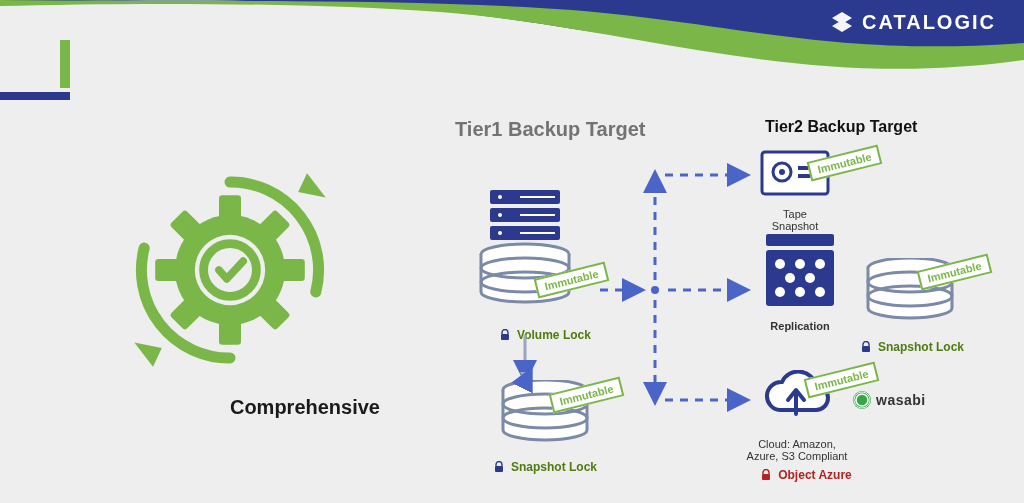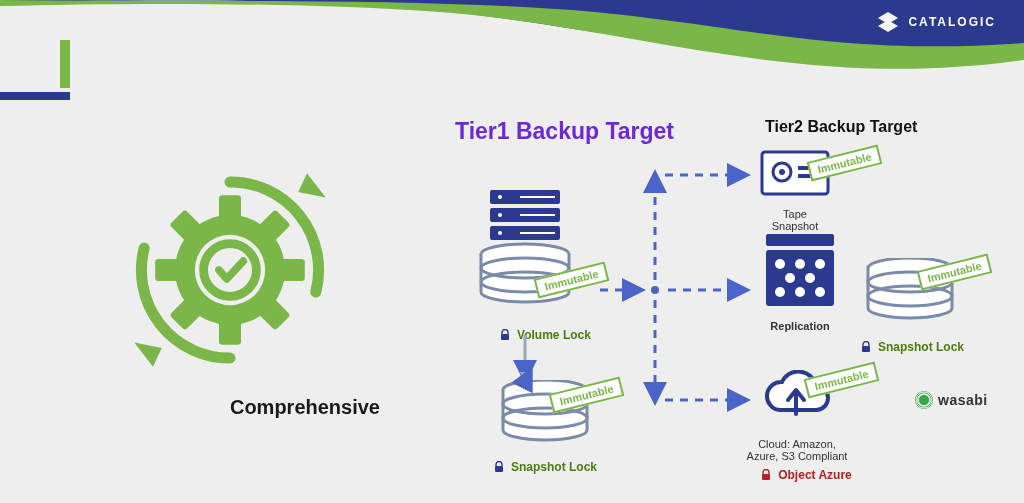--- a/index.html
+++ b/index.html
@@ -9,32 +9,32 @@
 .header-swoosh { position: absolute; top: 0; left: 0; width: 1024px; height: 100px; }
 
 
 .title-area { position: absolute; top: 40px; left: 60px; display: flex; align-items: center; }
 .title-bar { width: 10px; height: 48px; background: #7ab648; margin-right: 18px; }
 .title-text { font-size: 34px; font-weight: 800; color: #1a1a1a; letter-spacing: 0.5px; }
 
 
 .brand { position: absolute; top: 10px; right: 28px; display: flex; align-items: center; color: #fff; }
 .brand-mark { width: 24px; height: 24px; margin-right: 8px; }
-.brand-text { font-size: 12px; font-weight: 700; letter-spacing: 2px; color: #fff; }
+.brand-text { font-size: 20px; font-weight: 700; letter-spacing: 2px; color: #fff; }
 
 
 .accent-bar { position: absolute; top: 92px; left: 0; width: 70px; height: 8px; background: #2b3a8f; }
 
 
 .col-left { position: absolute; top: 160px; left: 80px; width: 300px; text-align: center; }
 .col-left svg.gear { width: 220px; height: 220px; }
 .col-left .comp-label { font-size: 20px; font-weight: 800; color: #1a1a1a; margin-top: 12px; text-align: right; }
 
 
-.tier1-h { position: absolute; top: 118px; left: 455px; font-size: 23px; font-weight: 800; color: #6d28d9; }
+.tier1-h { position: absolute; top: 118px; left: 455px; font-size: 20px; font-weight: 800; color: #737373; }
 .tier2-h { position: absolute; top: 118px; left: 765px; font-size: 16px; font-weight: 800; color: #111; }
 
 
 .tier1 { position: absolute; top: 188px; left: 460px; width: 170px; }
 
 
 .t2-row1 { position: absolute; top: 150px; left: 760px; }
 .t2-row2 { position: absolute; top: 232px; left: 760px; font-weight: bold; }
 .t2-row3 { position: absolute; top: 370px; left: 760px; }
 
@@ -50,21 +50,21 @@
 .locklabel { font-size: 12px; font-weight: 800; color: #4d7c0f; }
 .locklabel.red { color: #b22222; }
 
 
 .snap1 { position: absolute; top: 380px; left: 475px; width: 140px; text-align: center; }
 
 
 .repl-disk { position: absolute; top: 258px; left: 860px; }
 
 
-.wasabi { position: absolute; top: 390px; left: 914px; display: flex; align-items: center; gap: 4px; }
+.wasabi { position: absolute; top: 390px; left: 852px; display: flex; align-items: center; gap: 4px; }
 .wasabi .wn { font-size: 14px; font-weight: 700; color: #333; letter-spacing: 0.5px; }
 
 
 .arrows { position: absolute; top: 0; left: 0; width: 1024px; height: 503px; pointer-events: none; }
 
 </style>
 </head>
 <body>
 
 <svg class="header-swoosh" viewBox="0 0 1024 100" preserveAspectRatio="none">

